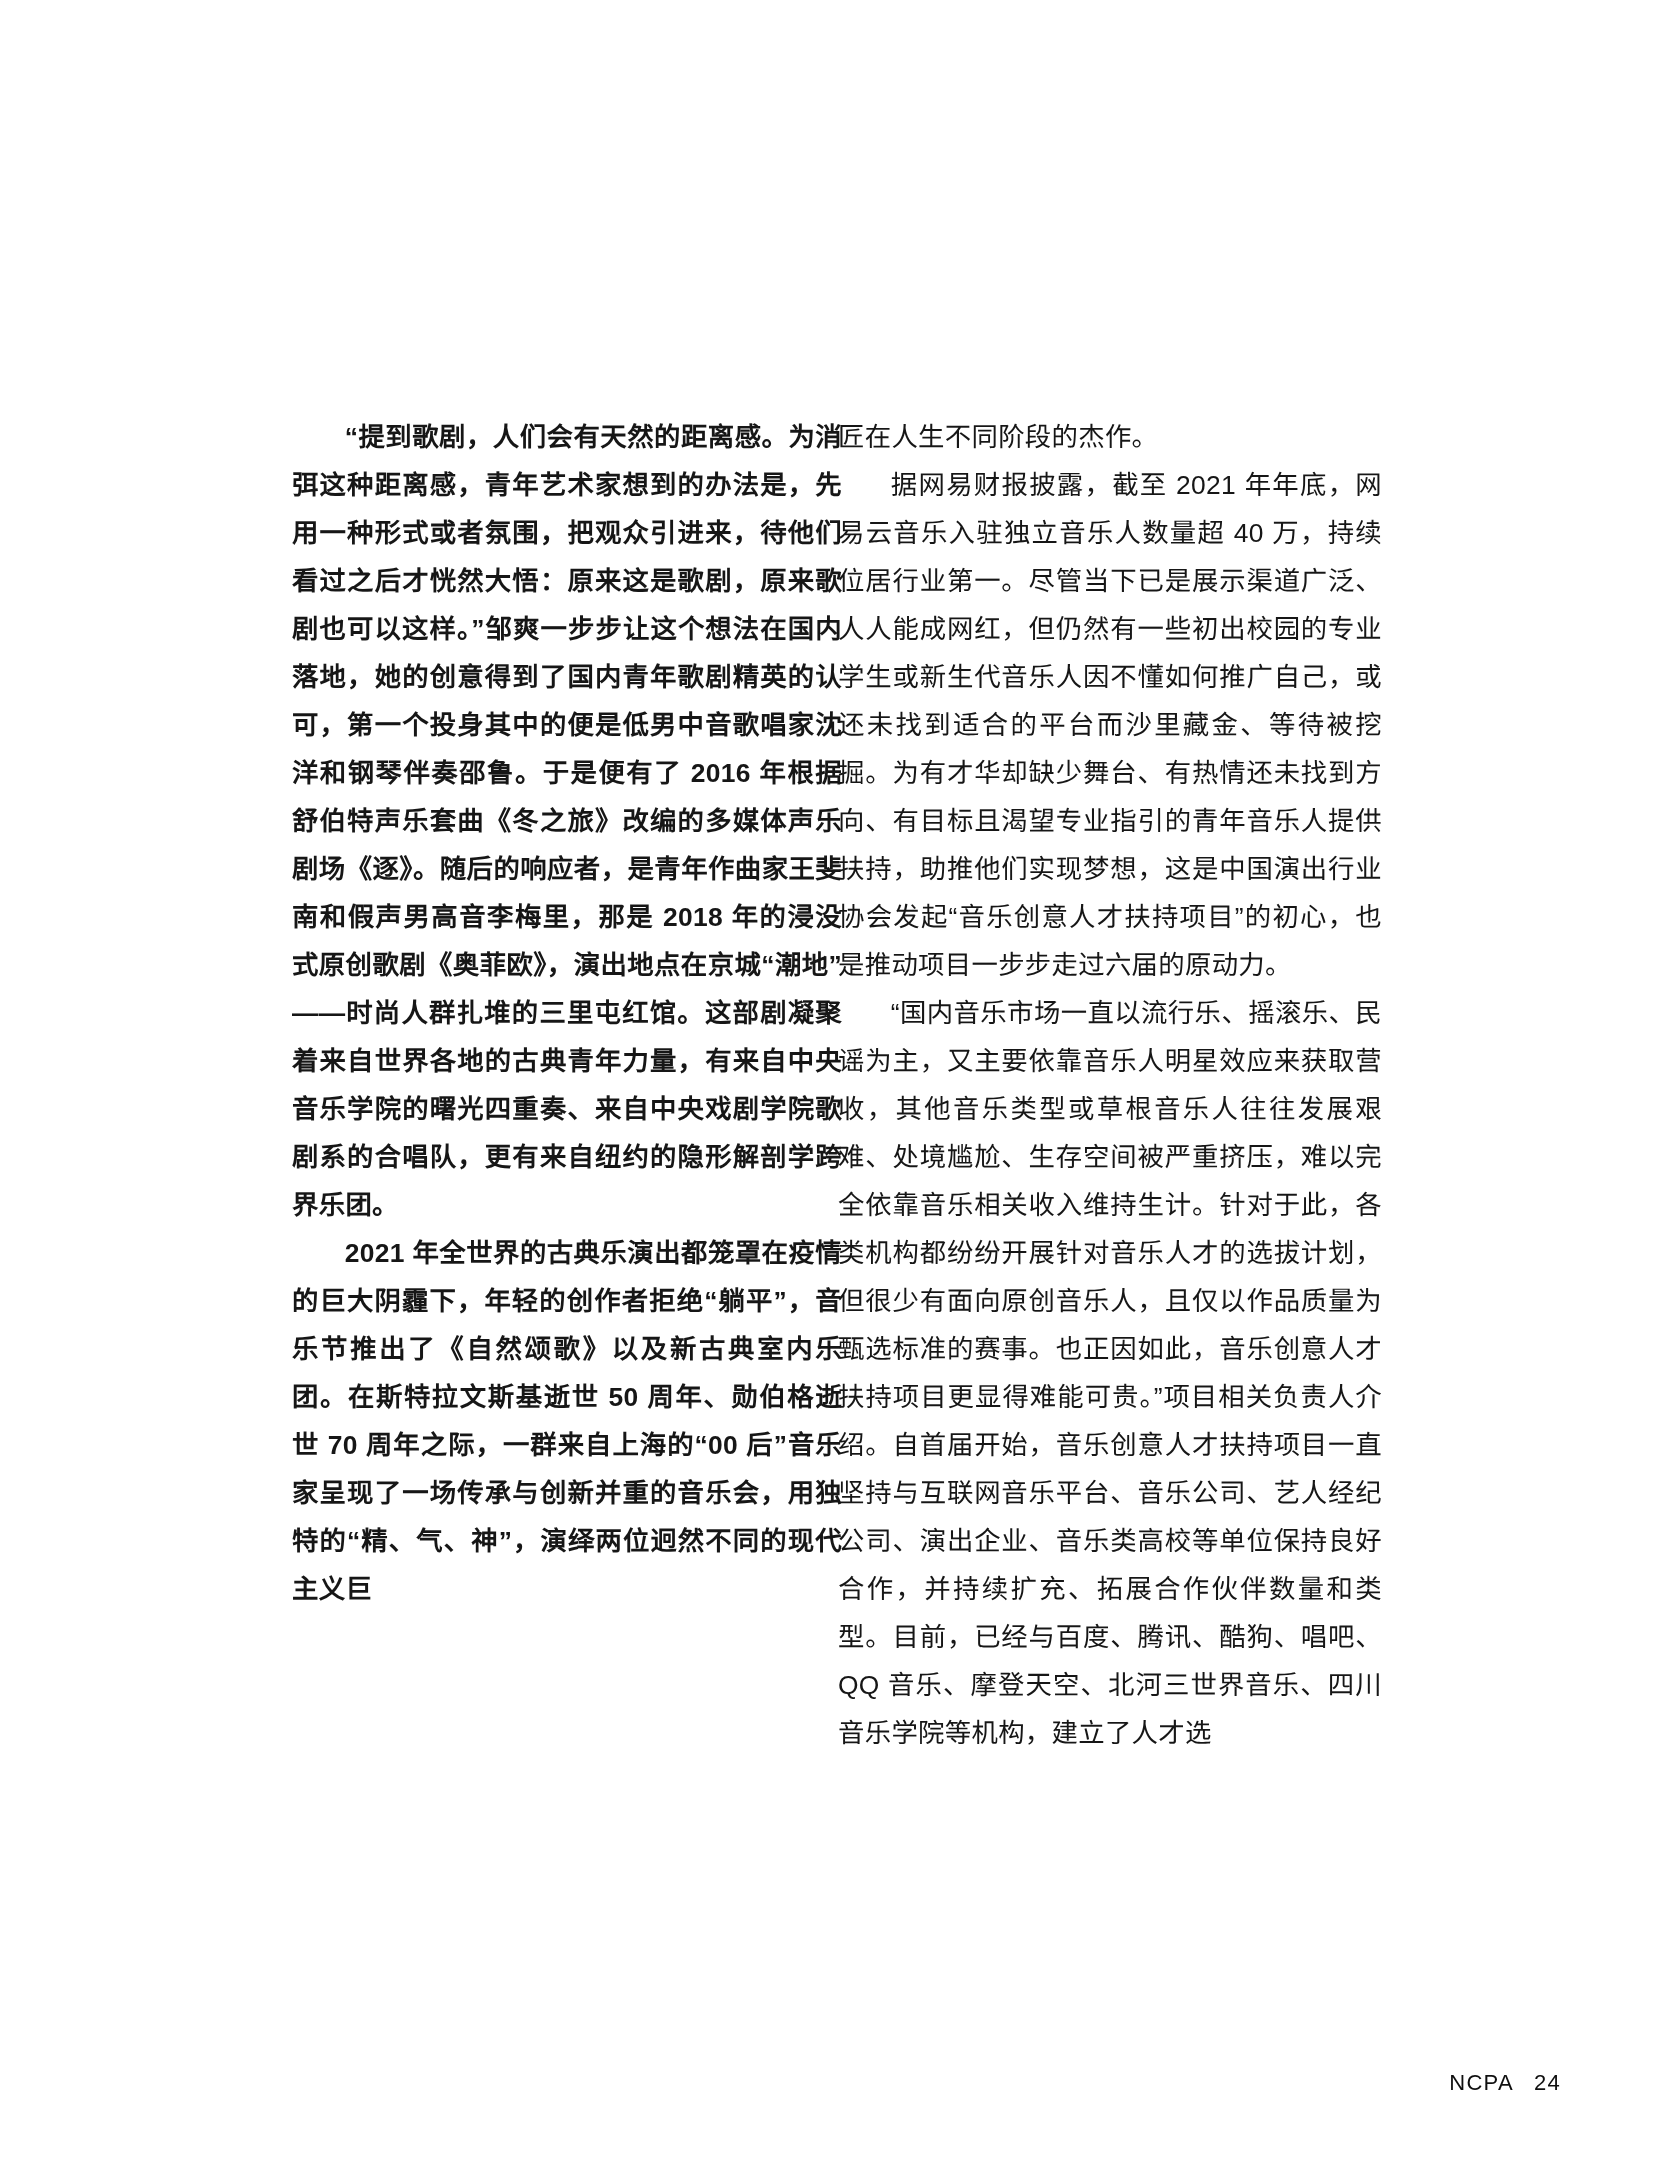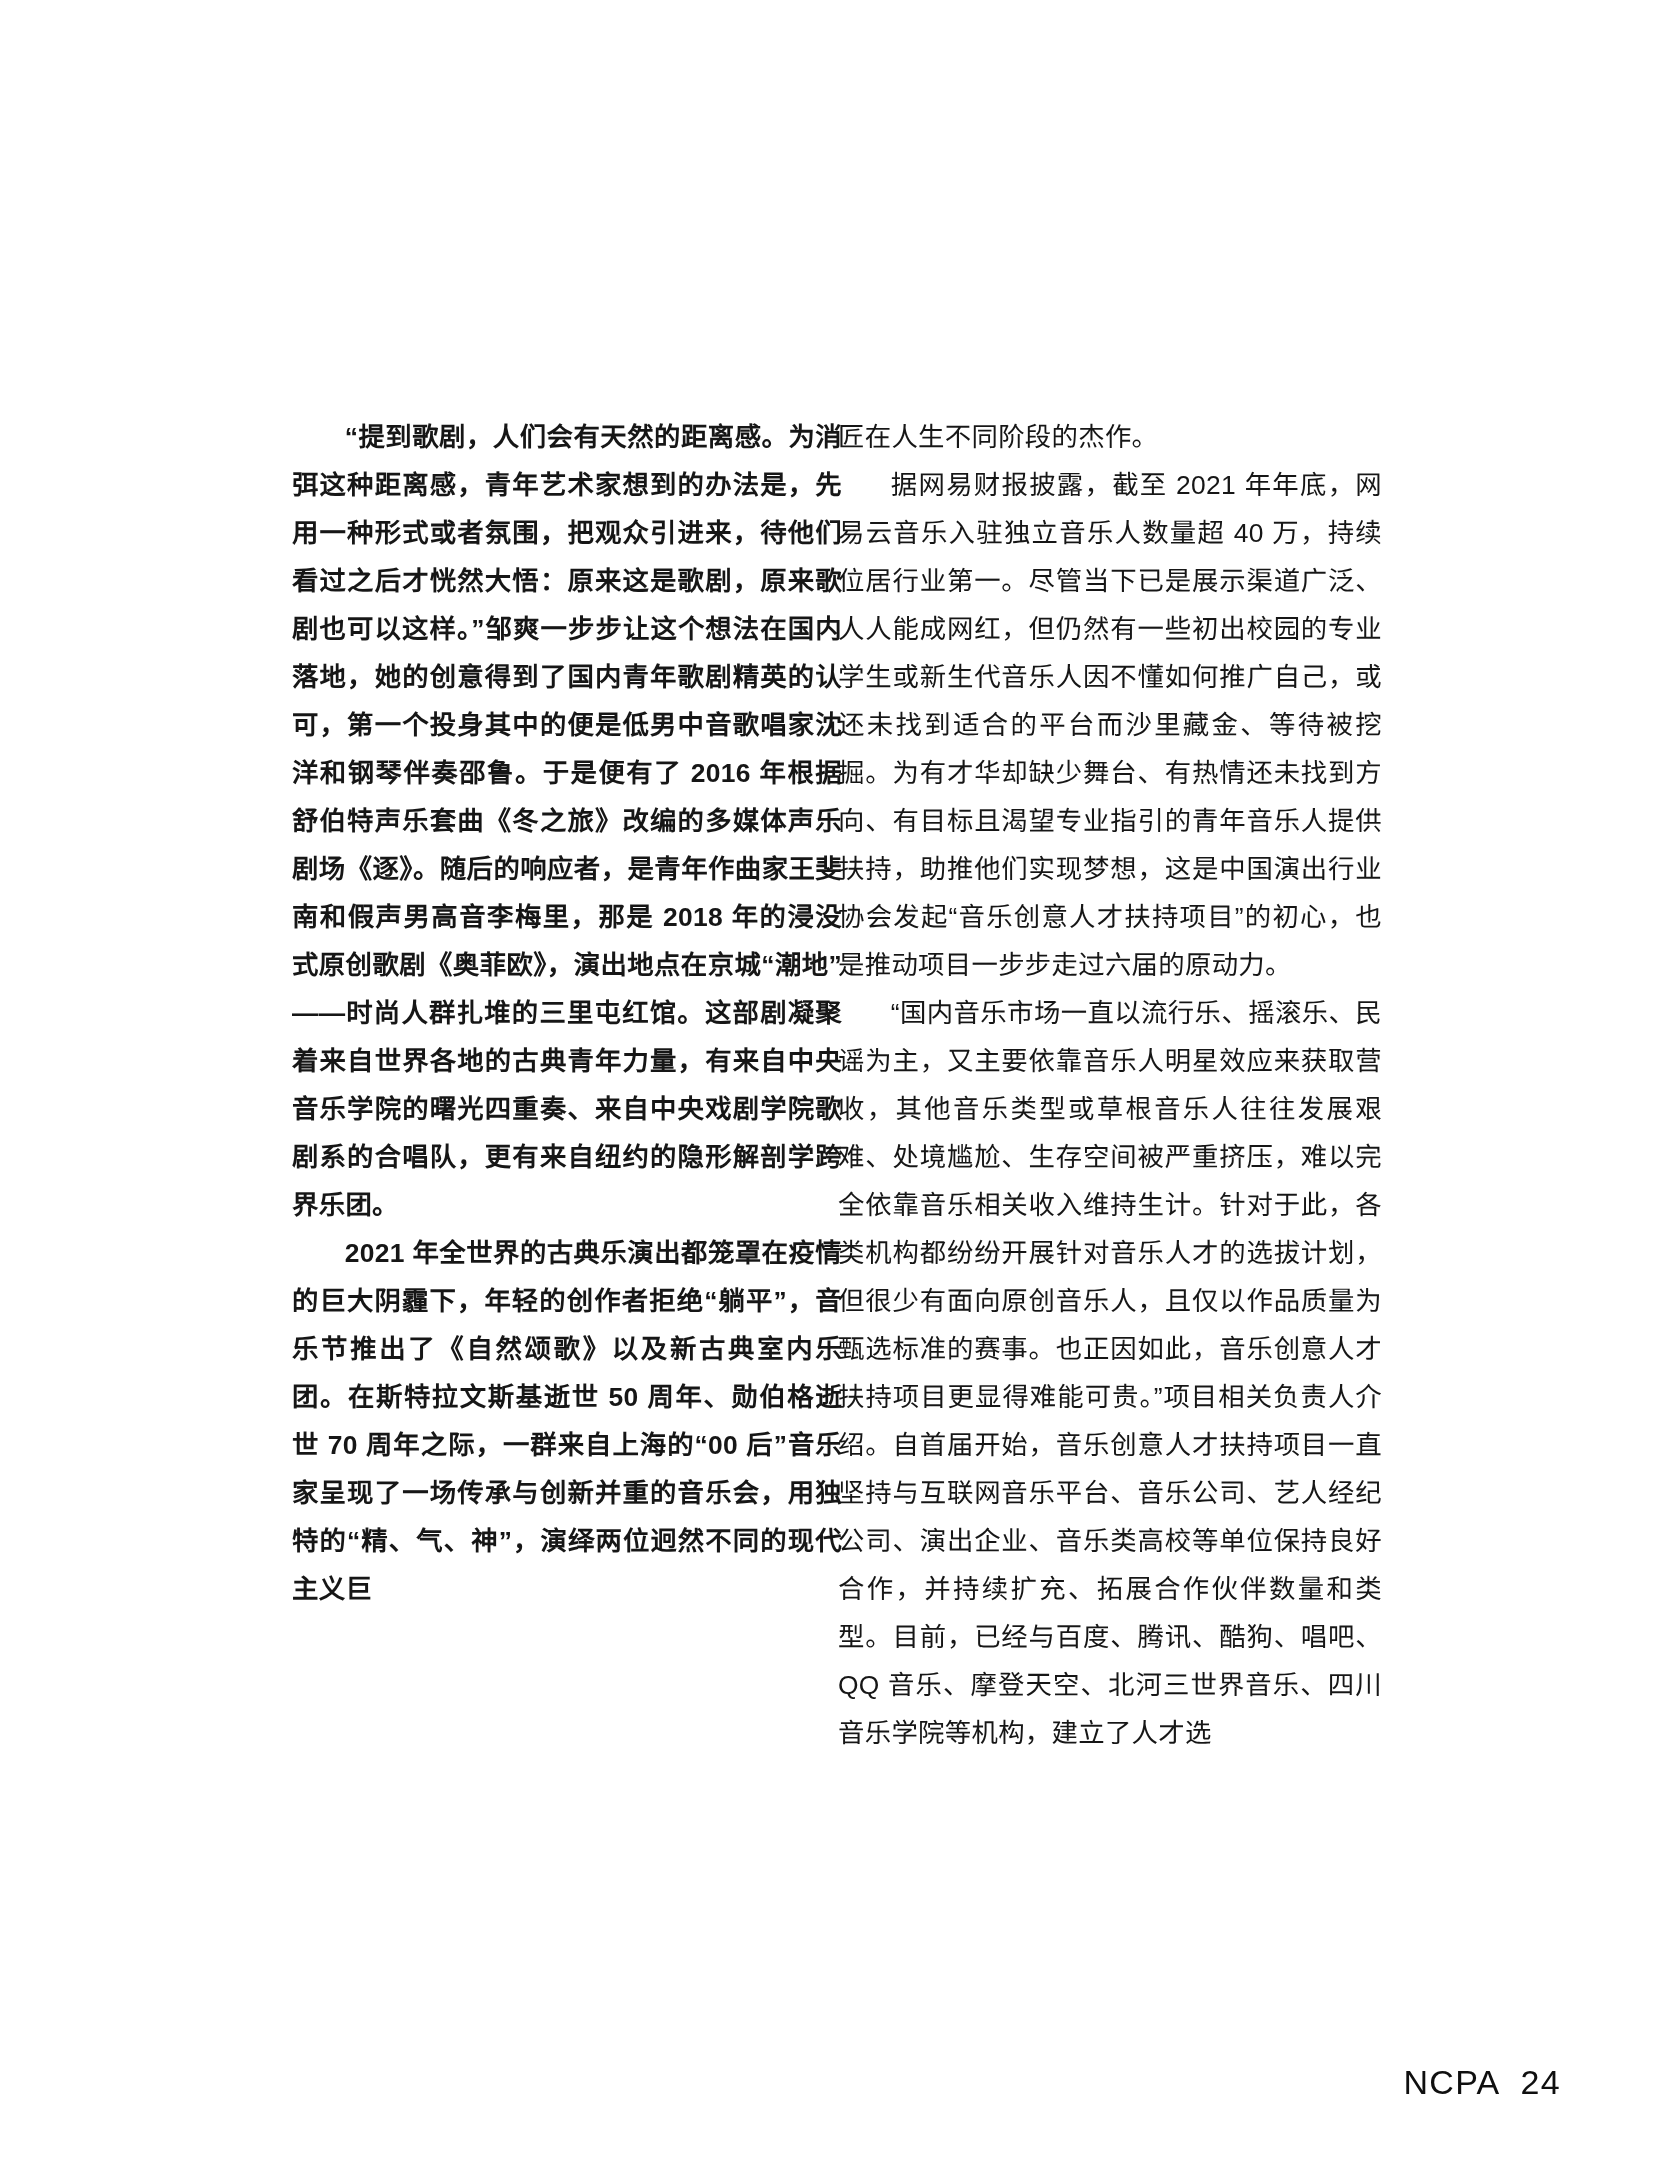--- a/index.html
+++ b/index.html
@@ -51,21 +51,21 @@
     text-indent: 0;
     text-align: left;
   }
   .page-footer {
     position: absolute;
     top: 2064px;
     right: 115px;
     display: flex;
     align-items: baseline;
     gap: 20px;
-    font-size: 34px;
+    font-size: 22px;
     line-height: 37px;
     color: #0f0f0f;
     letter-spacing: 1.3px;
   }
 </style>
 </head>
 <body>
 
 <div class="page">
 

